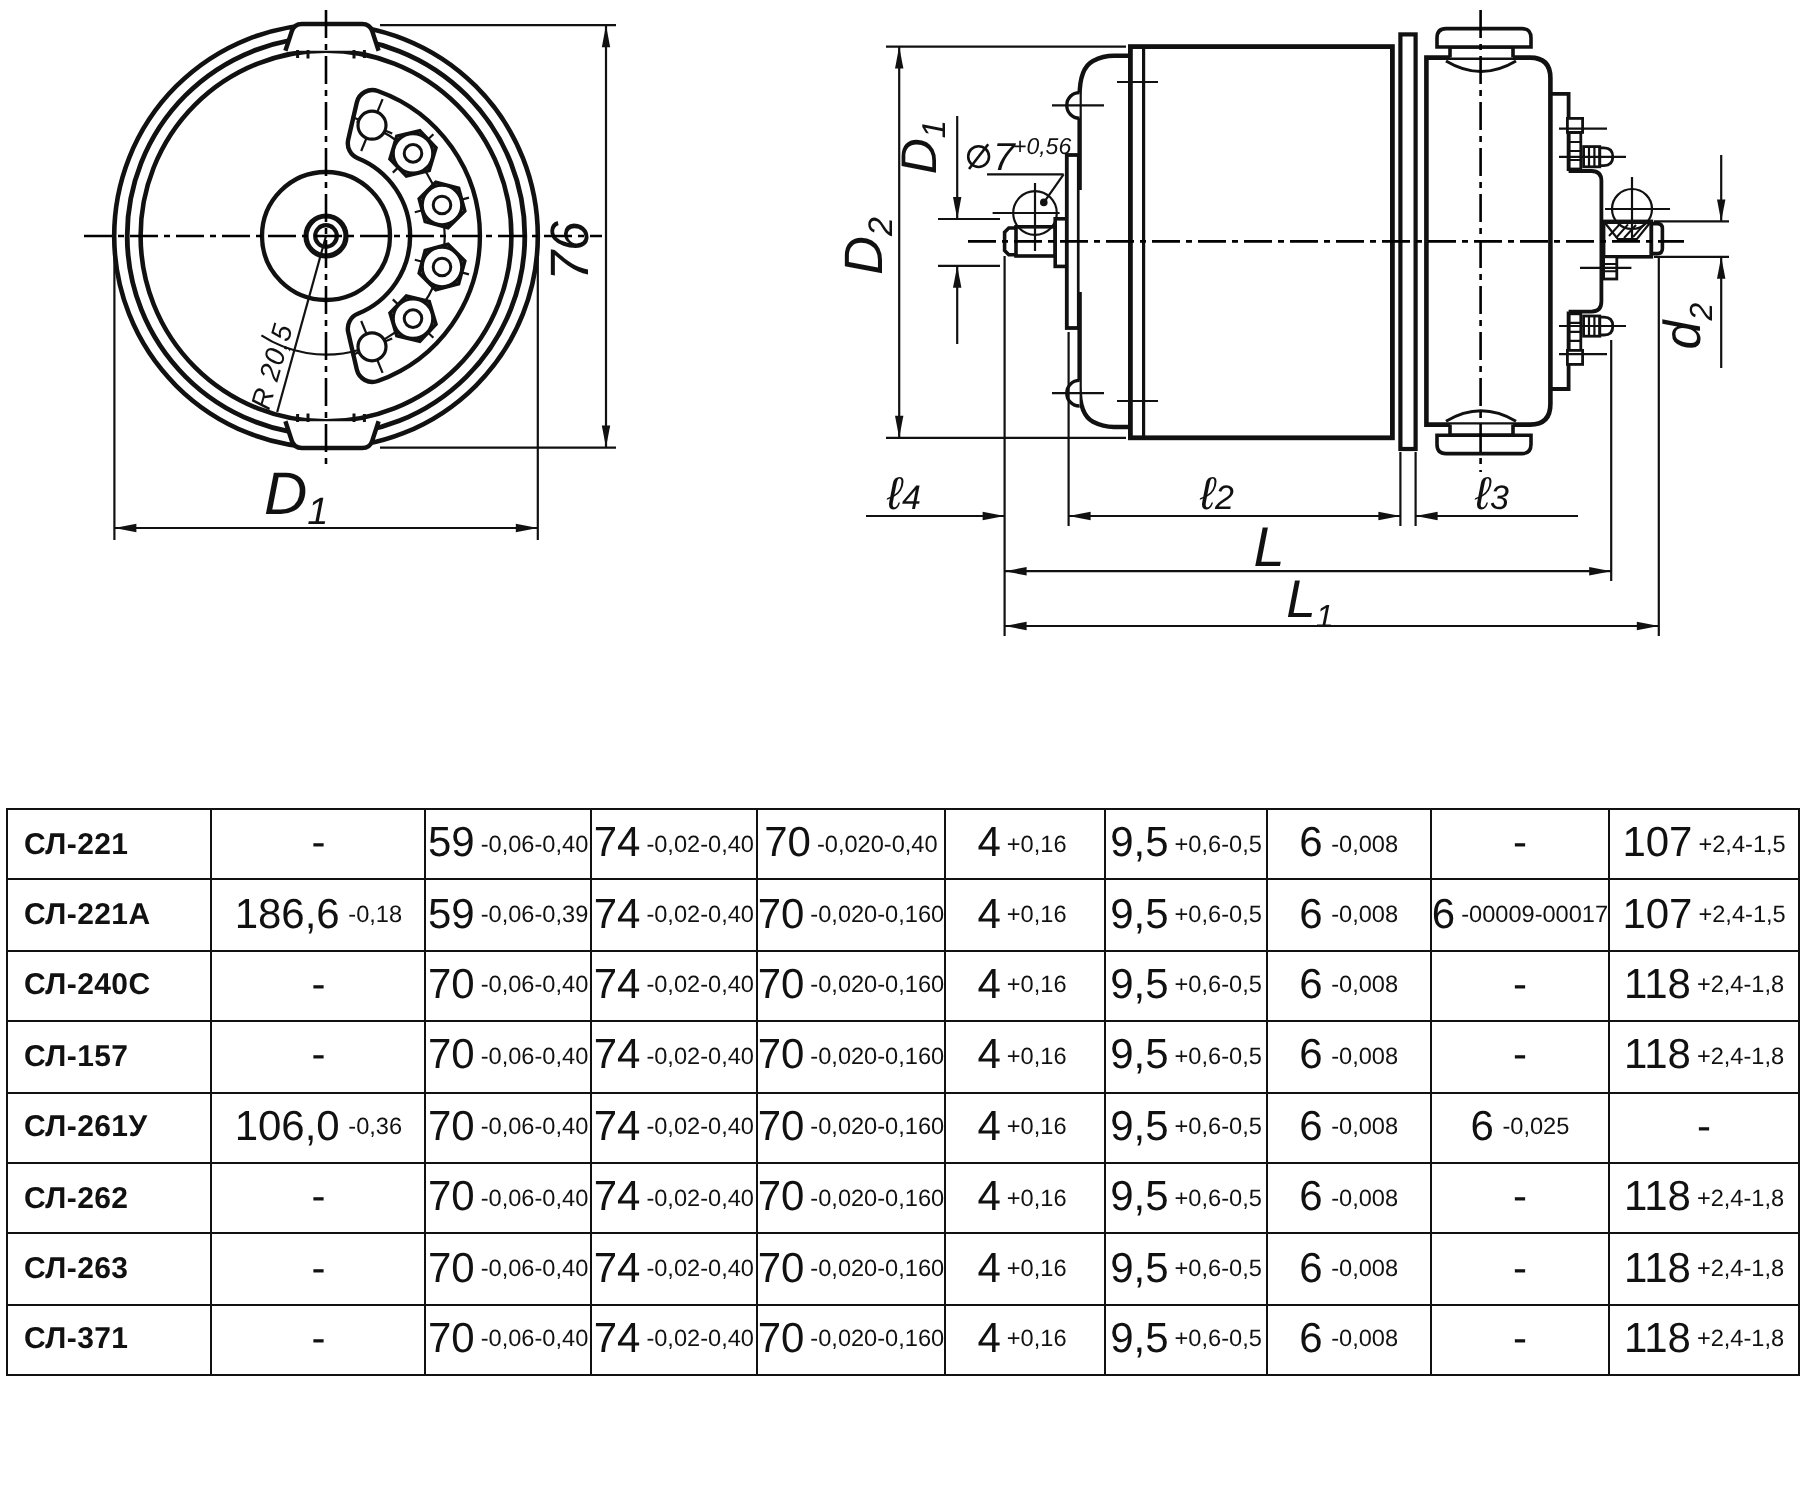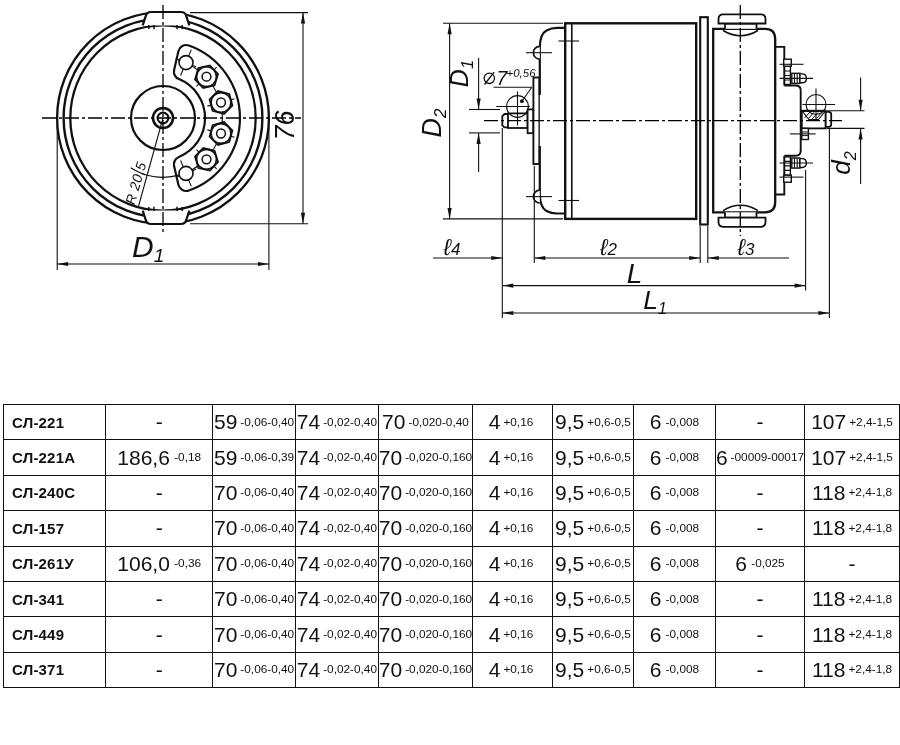--- a/index.html
+++ b/index.html
@@ -592,21 +592,21 @@
               </span>
             </div>
           </td>
           <td>
             <div class="c">
               <span class="num">-</span>
             </div>
           </td>
         </tr>
         <tr>
-          <td class="t1">СЛ-341</td>
+          <td class="t1">СЛ-262</td>
           <td>
             <div class="c">
               <span class="num">-</span>
             </div>
           </td>
           <td>
             <div class="c">
               <span class="num">70</span>
               <span class="tt">
                 <span>-0,06</span>
@@ -668,21 +668,21 @@
             <div class="c">
               <span class="num">118</span>
               <span class="tt">
                 <span>+2,4</span>
                 <span>-1,8</span>
               </span>
             </div>
           </td>
         </tr>
         <tr>
-          <td class="t1">СЛ-449</td>
+          <td class="t1">СЛ-263</td>
           <td>
             <div class="c">
               <span class="num">-</span>
             </div>
           </td>
           <td>
             <div class="c">
               <span class="num">70</span>
               <span class="tt">
                 <span>-0,06</span>

